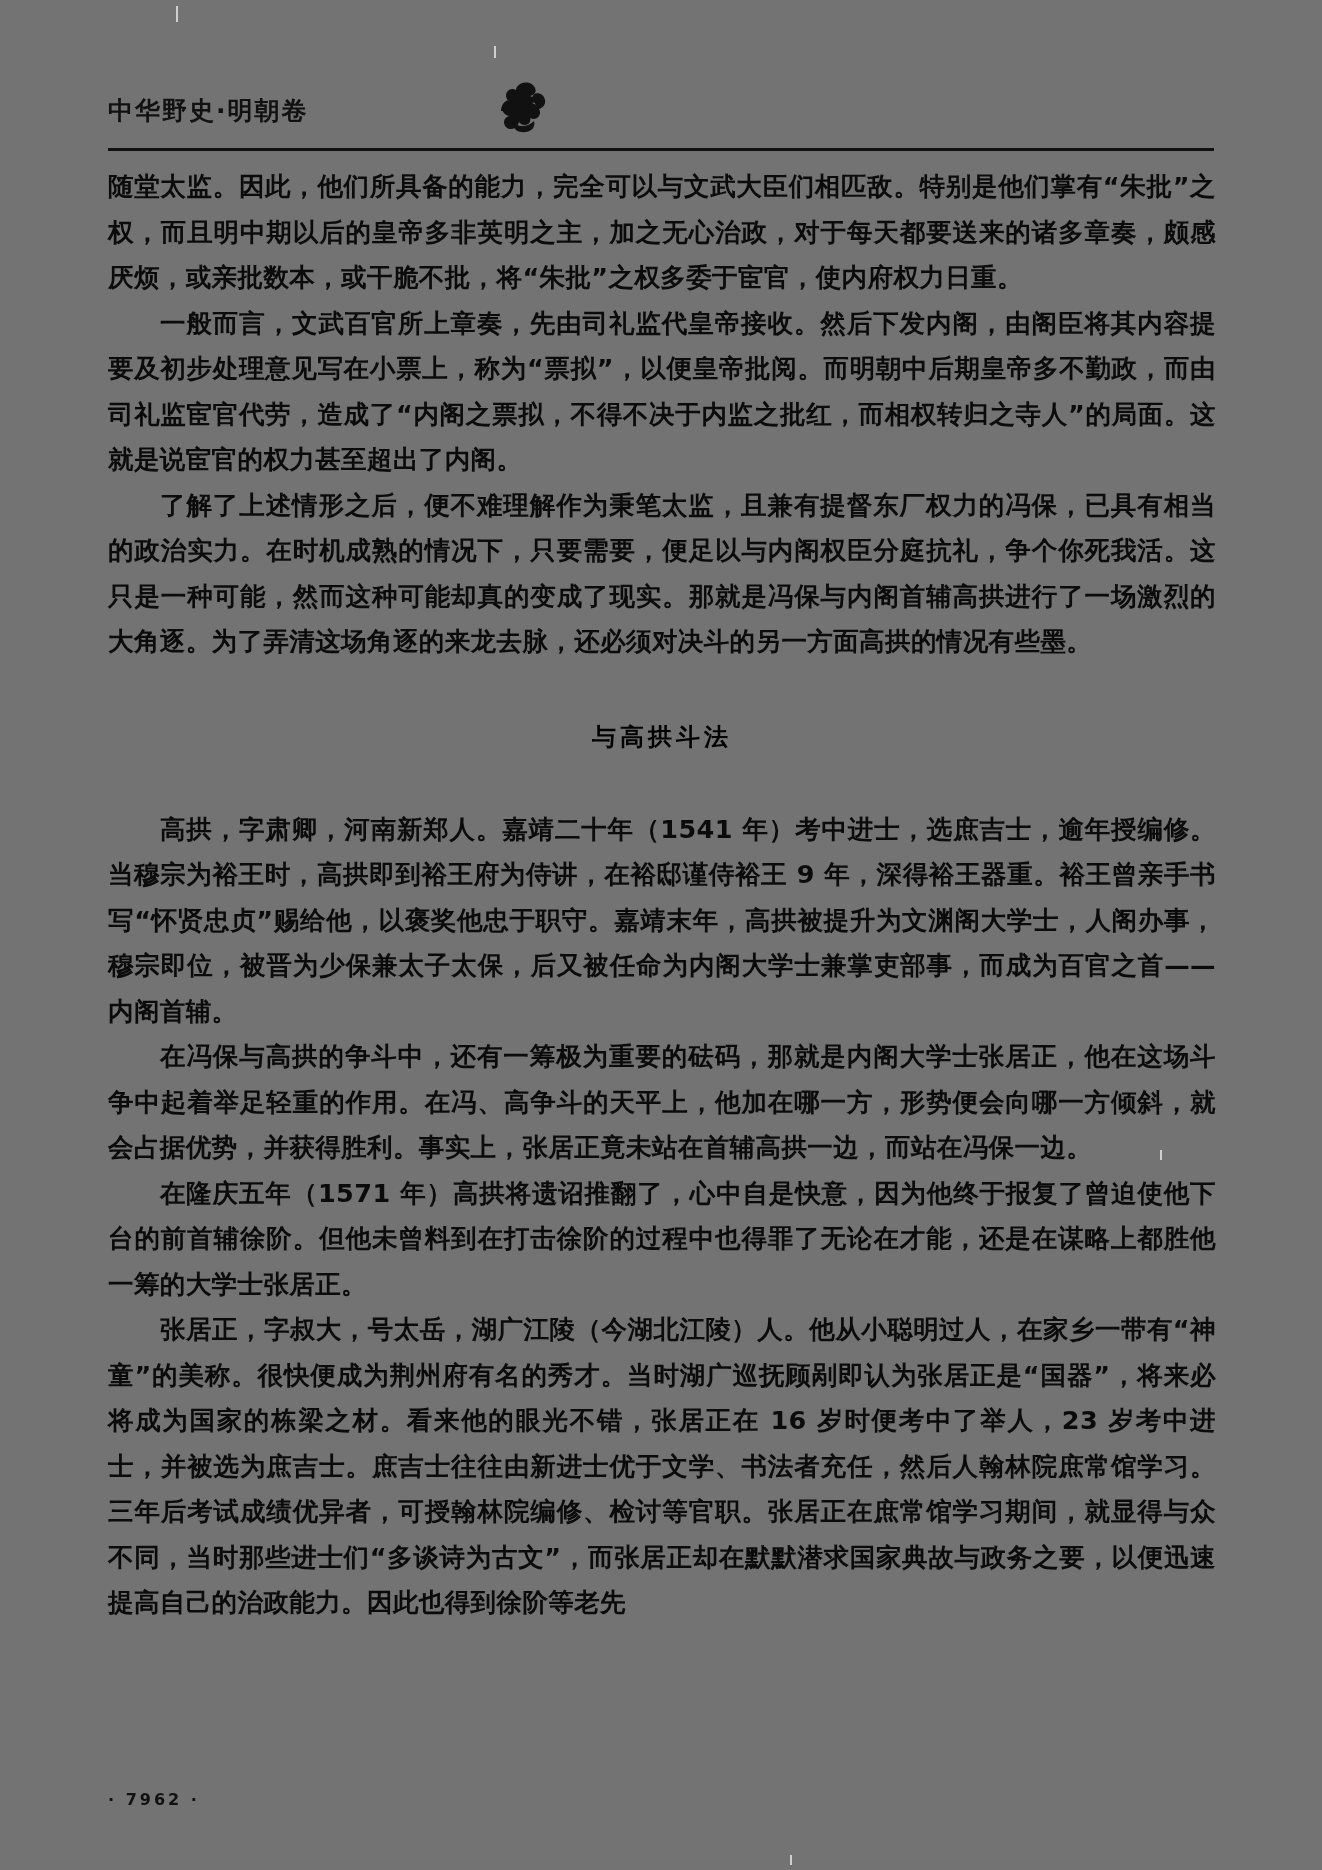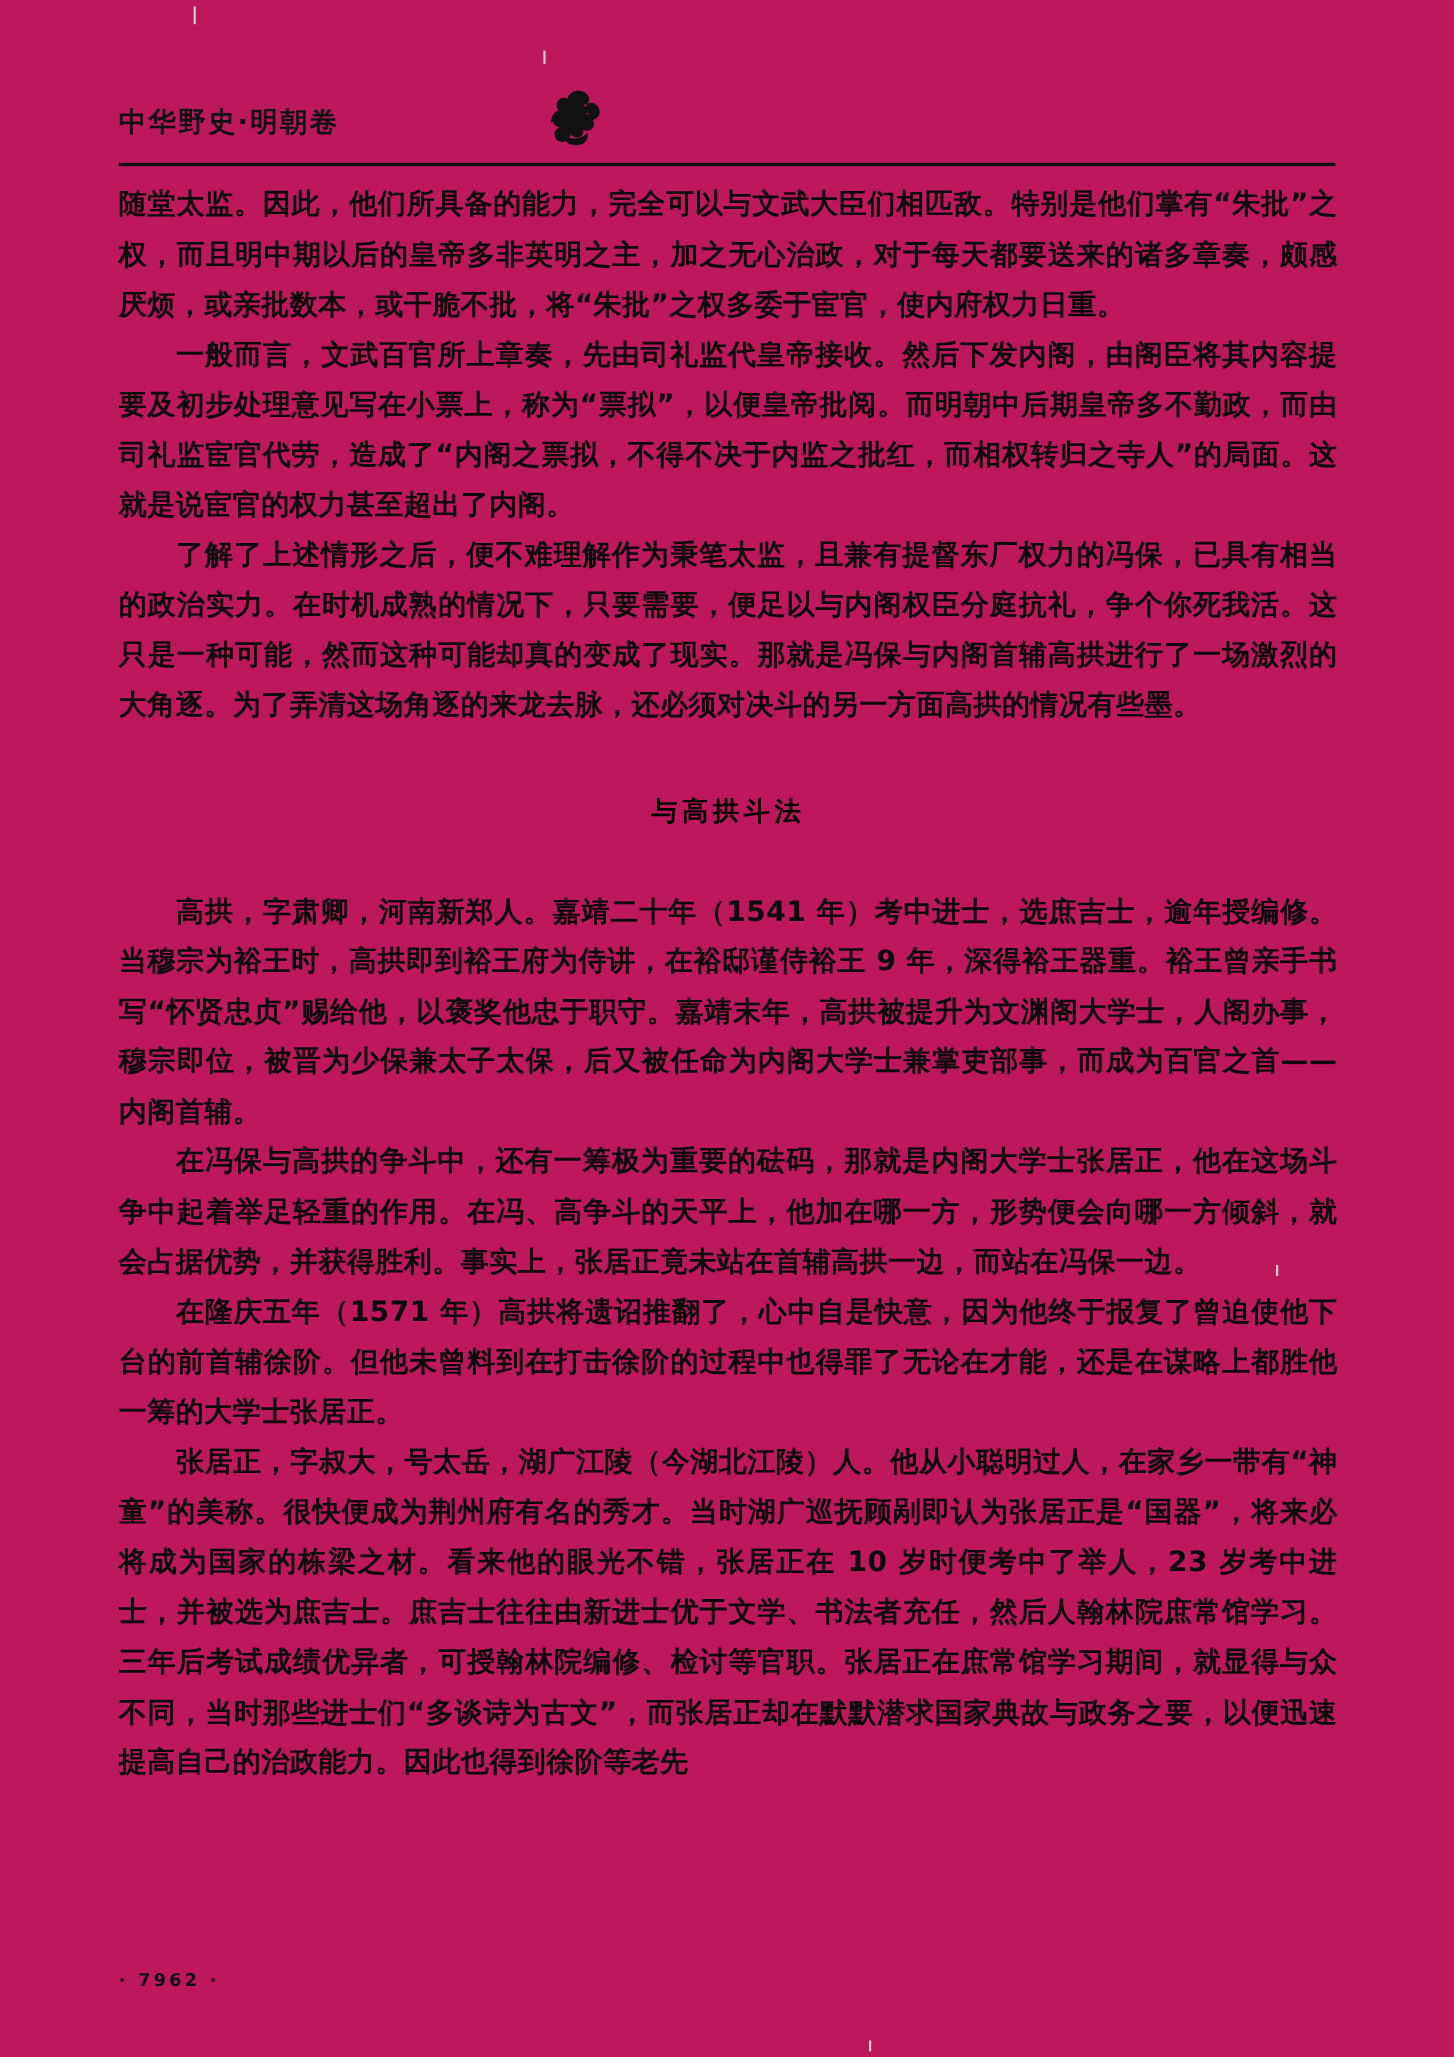--- a/index.html
+++ b/index.html
@@ -14,21 +14,21 @@
     color: #0a0a0a;
     position: relative;
     overflow: hidden;
   }
   .page {
     position: absolute;
     left: 0;
     top: 0;
     width: 1322px;
     height: 1870px;
-    background: #be185d;
+    background: #737373;
   }
   
   .header {
     position: absolute;
     left: 108px;
     top: 80px;
     width: 1106px;
     height: 70px;
   }
   .header-title {
@@ -135,18 +135,18 @@
   <div class="content">
     <p class="para">随堂太监。因此，他们所具备的能力，完全可以与文武大臣们相匹敌。特别是他们掌有“朱批”之权，而且明中期以后的皇帝多非英明之主，加之无心治政，对于每天都要送来的诸多章奏，颇感厌烦，或亲批数本，或干脆不批，将“朱批”之权多委于宦官，使内府权力日重。</p>
     <p class="para indent">一般而言，文武百官所上章奏，先由司礼监代皇帝接收。然后下发内阁，由阁臣将其内容提要及初步处理意见写在小票上，称为“票拟”，以便皇帝批阅。而明朝中后期皇帝多不勤政，而由司礼监宦官代劳，造成了“内阁之票拟，不得不决于内监之批红，而相权转归之寺人”的局面。这就是说宦官的权力甚至超出了内阁。</p>
     <p class="para indent">了解了上述情形之后，便不难理解作为秉笔太监，且兼有提督东厂权力的冯保，已具有相当的政治实力。在时机成熟的情况下，只要需要，便足以与内阁权臣分庭抗礼，争个你死我活。这只是一种可能，然而这种可能却真的变成了现实。那就是冯保与内阁首辅高拱进行了一场激烈的大角逐。为了弄清这场角逐的来龙去脉，还必须对决斗的另一方面高拱的情况有些墨。</p>
 
     <h2 class="section-title">与高拱斗法</h2>
 
     <p class="para indent">高拱，字肃卿，河南新郑人。嘉靖二十年（1541 年）考中进士，选庶吉士，逾年授编修。当穆宗为裕王时，高拱即到裕王府为侍讲，在裕邸谨侍裕王 9 年，深得裕王器重。裕王曾亲手书写“怀贤忠贞”赐给他，以褒奖他忠于职守。嘉靖末年，高拱被提升为文渊阁大学士，人阁办事，穆宗即位，被晋为少保兼太子太保，后又被任命为内阁大学士兼掌吏部事，而成为百官之首——内阁首辅。</p>
     <p class="para indent">在冯保与高拱的争斗中，还有一筹极为重要的砝码，那就是内阁大学士张居正，他在这场斗争中起着举足轻重的作用。在冯、高争斗的天平上，他加在哪一方，形势便会向哪一方倾斜，就会占据优势，并获得胜利。事实上，张居正竟未站在首辅高拱一边，而站在冯保一边。</p>
     <p class="para indent">在隆庆五年（1571 年）高拱将遗诏推翻了，心中自是快意，因为他终于报复了曾迫使他下台的前首辅徐阶。但他未曾料到在打击徐阶的过程中也得罪了无论在才能，还是在谋略上都胜他一筹的大学士张居正。</p>
-    <p class="para indent">张居正，字叔大，号太岳，湖广江陵（今湖北江陵）人。他从小聪明过人，在家乡一带有“神童”的美称。很快便成为荆州府有名的秀才。当时湖广巡抚顾剐即认为张居正是“国器”，将来必将成为国家的栋梁之材。看来他的眼光不错，张居正在 10 岁时便考中了举人，23 岁考中进士，并被选为庶吉士。庶吉士往往由新进士优于文学、书法者充任，然后人翰林院庶常馆学习。三年后考试成绩优异者，可授翰林院编修、检讨等官职。张居正在庶常馆学习期间，就显得与众不同，当时那些进士们“多谈诗为古文”，而张居正却在默默潜求国家典故与政务之要，以便迅速提高自己的治政能力。因此也得到徐阶等老先</p>
+    <p class="para indent">张居正，字叔大，号太岳，湖广江陵（今湖北江陵）人。他从小聪明过人，在家乡一带有“神童”的美称。很快便成为荆州府有名的秀才。当时湖广巡抚顾剐即认为张居正是“国器”，将来必将成为国家的栋梁之材。看来他的眼光不错，张居正在 16 岁时便考中了举人，23 岁考中进士，并被选为庶吉士。庶吉士往往由新进士优于文学、书法者充任，然后人翰林院庶常馆学习。三年后考试成绩优异者，可授翰林院编修、检讨等官职。张居正在庶常馆学习期间，就显得与众不同，当时那些进士们“多谈诗为古文”，而张居正却在默默潜求国家典故与政务之要，以便迅速提高自己的治政能力。因此也得到徐阶等老先</p>
   </div>
 
   <div class="footer">· 7962 ·</div>
 
 </div>
 
 </body></html>

